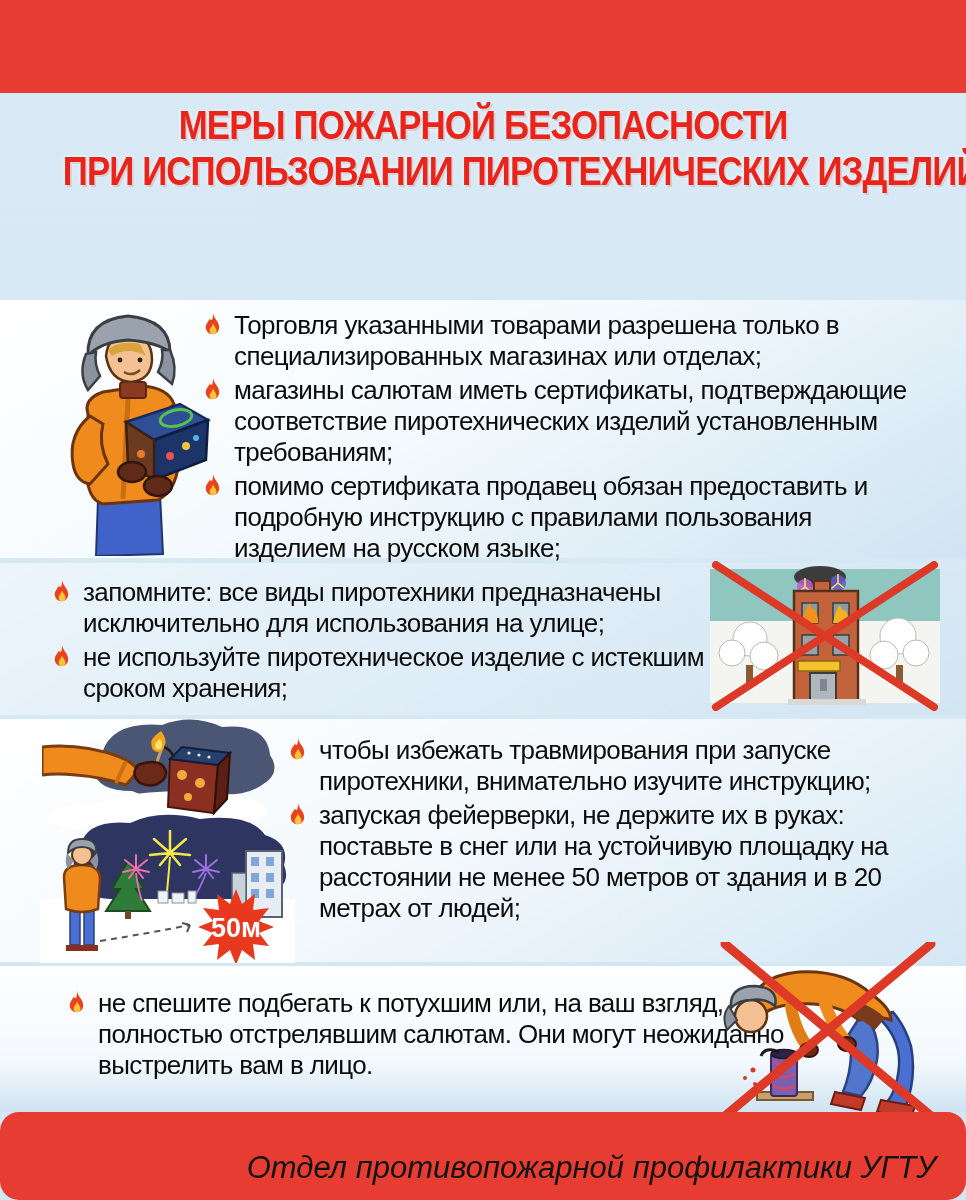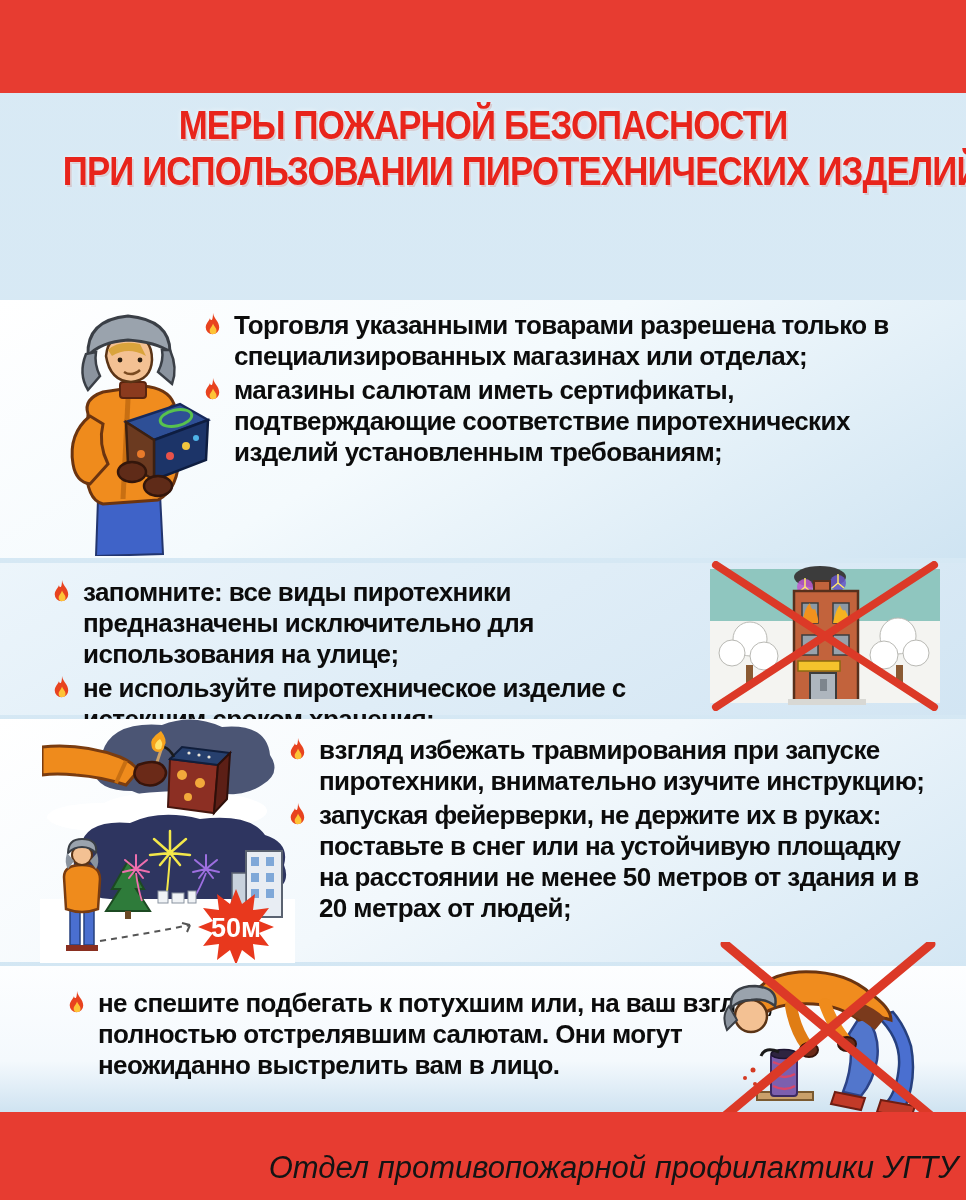--- a/index.html
+++ b/index.html
@@ -4,42 +4,42 @@
 <style>
   html,body{margin:0;padding:0;background:#9fb6c4;}
   .poster{
     position:relative;width:966px;height:1200px;margin:0 auto;overflow:hidden;
     background:linear-gradient(180deg,#d9eaf5 0%,#d2e6f3 100%);
     font-family:"Liberation Sans",sans-serif;
   }
   .top-bar{position:absolute;left:0;top:0;width:966px;height:93px;background:#e73c31;}
   .footer-bar{
     position:absolute;left:0;top:1112px;width:966px;height:88px;background:#e73c31;
-    box-sizing:border-box;padding:38px 8px 0 0;text-align:right;
+    box-sizing:border-box;padding:38px 30px 0 0;text-align:right;border-radius:19px;
   }
   .footer-bar .footer-text{
     font-style:italic;font-size:31px;color:#141414;letter-spacing:0;
     font-family:"Liberation Sans",sans-serif;
   }
   .title{
     position:absolute;left:0;top:102px;width:966px;text-align:center;
     color:#e8241b;font-weight:bold;font-size:40px;line-height:1.16;
     letter-spacing:-1px;transform:scaleX(0.87);transform-origin:50% 0;
     text-shadow:0 0 6px rgba(255,255,255,0.65),2px 2px 0 rgba(170,25,18,0.18);
     white-space:nowrap;
   }
   .band{position:absolute;left:0;width:966px;}
   .band1{top:300px;height:258px;background:linear-gradient(150deg,#ffffff 0%,#f4fafd 45%,#cfe4f2 100%);}
   .band2{top:563px;height:152px;background:linear-gradient(150deg,#ecf5fb 0%,#d2e5f3 100%);}
   .band3{top:719px;height:243px;background:linear-gradient(150deg,#ffffff 0%,#f2f8fc 50%,#d4e7f4 100%);}
   .band4{top:966px;height:146px;background:linear-gradient(180deg,#fdfeff 0%,#f4f9fd 65%,#cfe3f1 100%);}
   ul.bullets{list-style:none;margin:0;padding:0;position:absolute;}
   ul.bullets li{
     position:relative;padding-left:34px;margin:0 0 3px 0;
-    font-weight:bold;font-size:26px;line-height:31px;letter-spacing:-0.6px;color:#0c0c0c;
+    font-weight:normal;font-size:26px;line-height:31px;letter-spacing:-0.6px;color:#0c0c0c;
   }
   .flame{position:absolute;left:2px;top:3px;width:22px;height:27px;}
   .list1{left:200px;top:10px;width:712px;}
   .list2{left:49px;top:14px;width:660px;}
   .list3{left:285px;top:16px;width:648px;}
   .list4{left:64px;top:22px;width:762px;}
   .illu{position:absolute;}
   .illu1{left:28px;top:4px;width:192px;height:252px;}
   .illu2{left:702px;top:-2px;width:246px;height:150px;}
   .illu3a{left:42px;top:-6px;width:240px;height:122px;}
@@ -94,20 +94,27 @@
           </svg>
         <span>Торговля указанными товарами разрешена только в специализированных магазинах или отделах;</span>
       </li>
       <li>
         <svg class="flame" viewBox="0 0 20 26">
             <path d="M10 0 C11 6 16 8 16 14 A6.5 6.5 0 0 1 3 14 C3 10 6 8 7 5 C8 8 10 8 10 0Z" fill="#e8431f"></path>
             <path d="M10 10 C11 13 13.4 14 13.4 17 A3.3 3.3 0 0 1 6.8 17 C6.8 14.5 9 13.5 10 10Z" fill="#fdc437"></path>
           </svg>
         <span>магазины салютам иметь сертификаты, подтверждающие соответствие пиротехнических изделий установленным требованиям;</span>
       </li>
+      <li>
+        <svg class="flame" viewBox="0 0 20 26">
+            <path d="M10 0 C11 6 16 8 16 14 A6.5 6.5 0 0 1 3 14 C3 10 6 8 7 5 C8 8 10 8 10 0Z" fill="#e8431f"></path>
+            <path d="M10 10 C11 13 13.4 14 13.4 17 A3.3 3.3 0 0 1 6.8 17 C6.8 14.5 9 13.5 10 10Z" fill="#fdc437"></path>
+          </svg>
+        <span>помимо сертификата продавец обязан предоставить и подробную инструкцию с правилами пользования изделием на русском языке;</span>
+      </li>
     </ul>
   </section>
 
   <section class="band band2">
     <ul class="bullets list2">
       <li>
         <svg class="flame" viewBox="0 0 20 26">
             <path d="M10 0 C11 6 16 8 16 14 A6.5 6.5 0 0 1 3 14 C3 10 6 8 7 5 C8 8 10 8 10 0Z" fill="#e8431f"></path>
             <path d="M10 10 C11 13 13.4 14 13.4 17 A3.3 3.3 0 0 1 6.8 17 C6.8 14.5 9 13.5 10 10Z" fill="#fdc437"></path>
           </svg>
@@ -229,21 +236,21 @@
         <polygon points="243,118 228,124 238,137 222,135 224,151 211,141 205,156 199,141 186,151 188,135 172,137 182,124 167,118 182,112 172,99 188,101 186,85 199,95 205,80 211,95 224,85 222,101 238,99 228,112" fill="#e8381d"></polygon>
         <text x="205" y="128" text-anchor="middle" class="badge-text" font-size="27" fill="#ffffff">50м</text>
       </g>
     </svg>
     <ul class="bullets list3">
       <li>
         <svg class="flame" viewBox="0 0 20 26">
             <path d="M10 0 C11 6 16 8 16 14 A6.5 6.5 0 0 1 3 14 C3 10 6 8 7 5 C8 8 10 8 10 0Z" fill="#e8431f"></path>
             <path d="M10 10 C11 13 13.4 14 13.4 17 A3.3 3.3 0 0 1 6.8 17 C6.8 14.5 9 13.5 10 10Z" fill="#fdc437"></path>
           </svg>
-        <span>взгляд избежать травмирования при запуске пиротехники, внимательно изучите инструкцию;</span>
+        <span>чтобы избежать травмирования при запуске пиротехники, внимательно изучите инструкцию;</span>
       </li>
       <li>
         <svg class="flame" viewBox="0 0 20 26">
             <path d="M10 0 C11 6 16 8 16 14 A6.5 6.5 0 0 1 3 14 C3 10 6 8 7 5 C8 8 10 8 10 0Z" fill="#e8431f"></path>
             <path d="M10 10 C11 13 13.4 14 13.4 17 A3.3 3.3 0 0 1 6.8 17 C6.8 14.5 9 13.5 10 10Z" fill="#fdc437"></path>
           </svg>
         <span>запуская фейерверки, не держите их в руках: поставьте в снег или на устойчивую площадку на расстоянии не менее 50 метров от здания и в 20 метрах от людей;</span>
       </li>
     </ul>
   </section>

